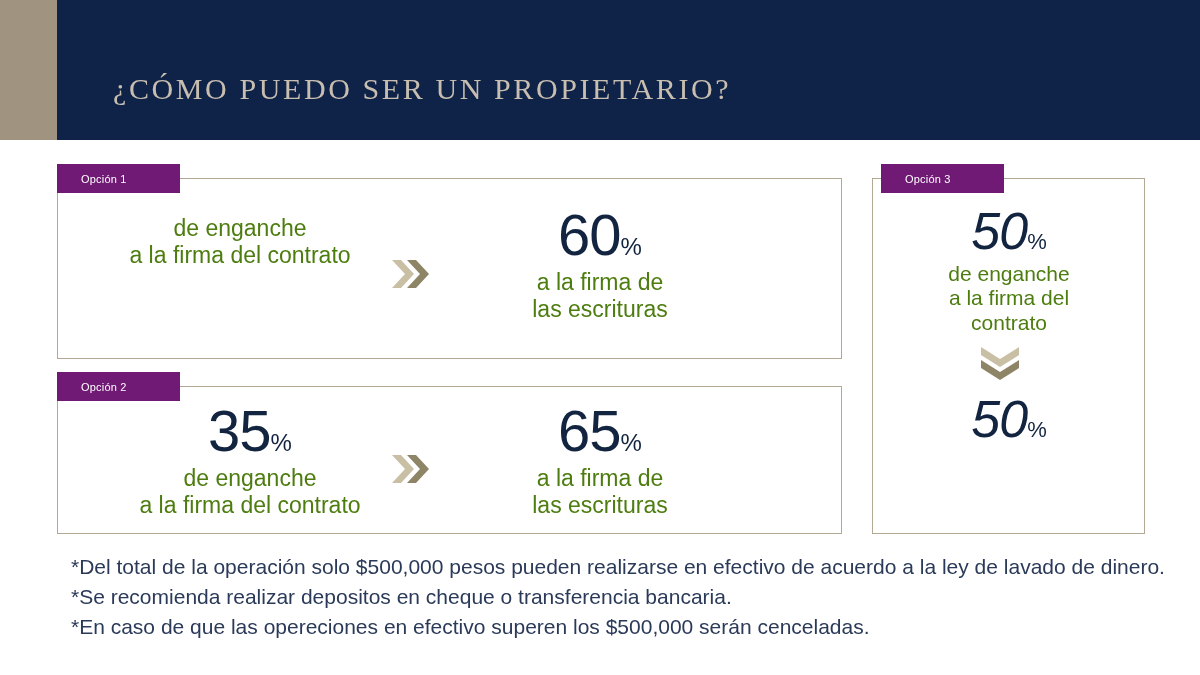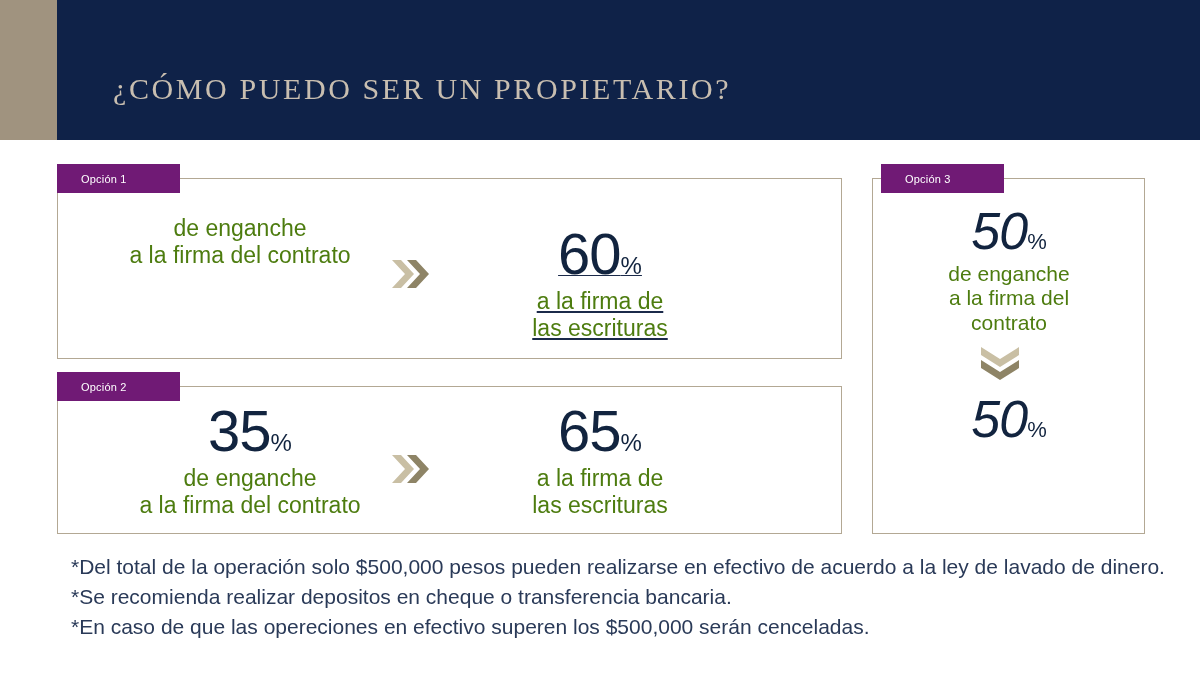--- a/index.html
+++ b/index.html
@@ -107,21 +107,21 @@
   .stat.small .num { font-size: 52px; font-style: italic; }
   .stat.small .pct { font-size: 22px; }
   .stat.small .desc { font-size: 21px; }
   .stat.tiny .desc {
     font-size: 17px;
     line-height: 1.2;
   }
 
   
   #stat-40 { left: 100px; top: 210px; width: 280px; }
-  #stat-60 { left: 460px; top: 225px; width: 280px; text-decoration: underline; }
+  #stat-60 { left: 460px; top: 206px; width: 280px; }
   #chev-1  { left: 392px; top: 257px; }
 
   
   #stat-35 { left: 100px; top: 402px; width: 300px; }
   #stat-65 { left: 460px; top: 402px; width: 280px; }
   #chev-2  { left: 392px; top: 452px; }
 
   
   #stat-50a { left: 880px; top: 205px; width: 258px; }
   #chev-3   { left: 978px; top: 347px; }

